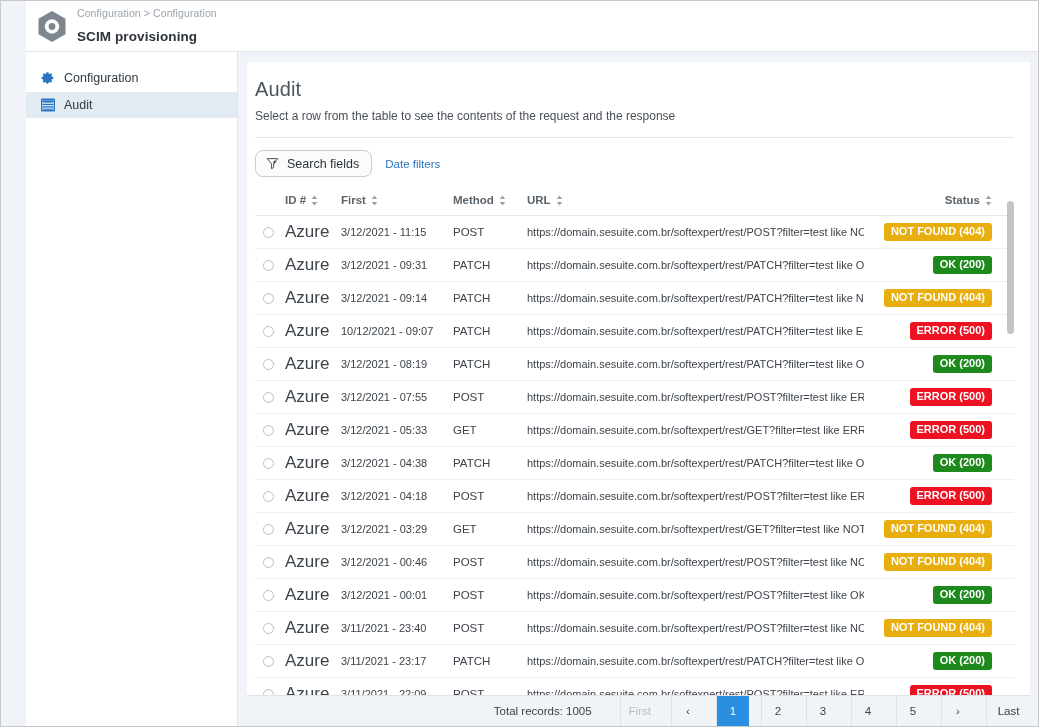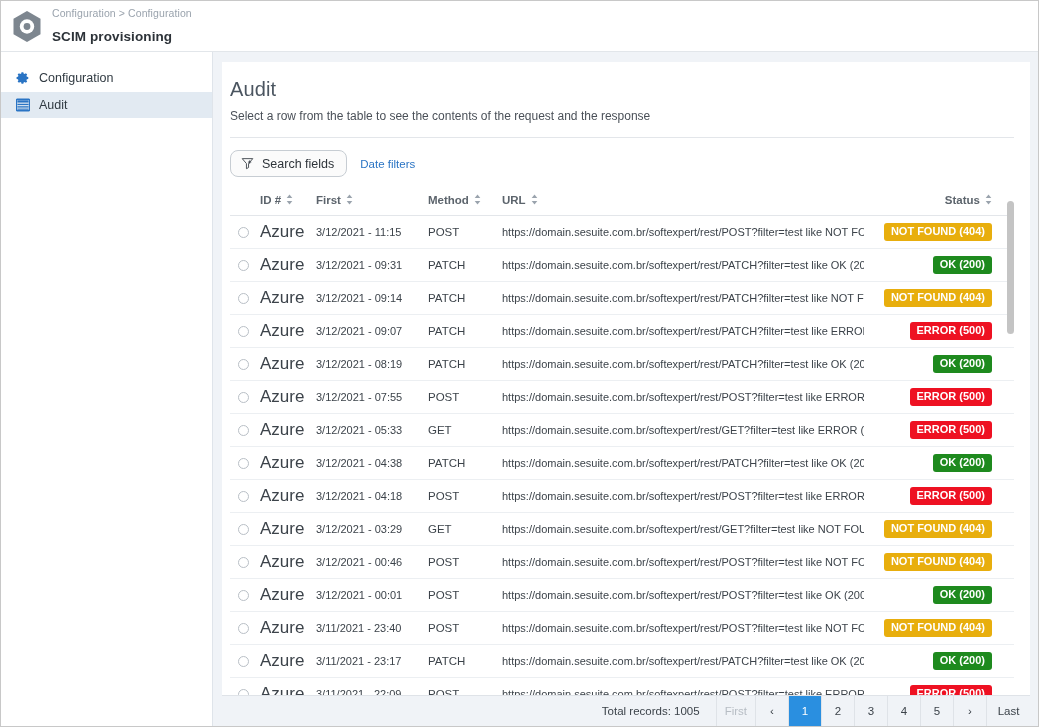--- a/index.html
+++ b/index.html
@@ -7,21 +7,21 @@
     width: 1039px; height: 727px;
     font-family: "Liberation Sans", sans-serif;
     background: #ffffff;
     overflow: hidden;
   }
   .page {
     width: 1039px; height: 727px;
     position: relative;
     background: #f0f3f7;
     border: 1px solid #c8c8c8;
-    display: flex; flex-direction: column;
+    display: flex; flex-direction: column; padding-left: 25px;
   }
 
   
   .topbar {
     height: 51px; background: #ffffff;
     border-bottom: 1px solid #e2e6ea;
     display: flex; align-items: center;
     padding-left: 11px; flex: 0 0 auto;
   }
   .logo-hex { width: 30px; height: 33px; flex: 0 0 auto; }
@@ -110,21 +110,21 @@
     margin: 17px 8px 0 8px;
     position: relative; overflow: hidden;
   }
   table { width: 100%; border-collapse: collapse; table-layout: fixed; }
   thead th {
     font-size: 11.5px; color: #5c646c; font-weight: bold;
     text-align: left; padding: 0 0 9px 0;
     border-bottom: 1px solid #e3e6ea;
     white-space: nowrap;
   }
-  .th-inner { display: inline-flex; }
+  .th-inner { display: inline-flex; align-items: center; }
   .sort-ico { margin-left: 5px; display:flex; }
 
   .col-radio  { width: 30px; }
   .col-id     { width: 56px; }
   .col-date   { width: 112px; }
   .col-method { width: 74px; }
   .col-url    { width: auto; }
   .col-status { width: 150px; }
 
   tbody td {
@@ -166,21 +166,21 @@
     position: absolute; top: 7px; left: 1px;
     width: 7px; height: 133px;
     background: #c4c4c4; border-radius: 4px;
   }
 
   
   .pager {
     flex: 0 0 auto; height: 31px;
     background: #f0f3f7;
     border-top: 1px solid #dfe3e8;
-    display: flex; align-items: stretch; justify-content: flex-end;
+    display: flex; align-items: stretch; justify-content: flex-end; gap: 12px;
   }
   .total-records {
     display: flex; align-items: center;
     font-size: 11.5px; color: #3c434a;
     padding: 0 16px;
   }
   .pg {
     min-width: 33px; padding: 0 8px;
     display: flex; align-items: center; justify-content: center;
     font-size: 11.5px; color: #3c434a;
@@ -356,21 +356,21 @@
                   <td class="cell-date">3/12/2021 - 09:14</td>
                   <td class="cell-method">PATCH</td>
                   <td class="cell-url">https://domain.sesuite.com.br/softexpert/rest/PATCH?filter=test like NOT FOUND (404)</td>
                   <td class="cell-status"><span class="badge notfound">NOT FOUND (404)</span></td>
                 </tr>
                 <tr>
                   <td>
                     <span class="radio"></span>
                   </td>
                   <td class="cell-id">Azure</td>
-                  <td class="cell-date">3/12/2021 - 09:07</td>
+                  <td class="cell-date">10/12/2021 - 09:07</td>
                   <td class="cell-method">PATCH</td>
                   <td class="cell-url">https://domain.sesuite.com.br/softexpert/rest/PATCH?filter=test like ERROR (500)</td>
                   <td class="cell-status"><span class="badge error">ERROR (500)</span></td>
                 </tr>
                 <tr>
                   <td>
                     <span class="radio"></span>
                   </td>
                   <td class="cell-id">Azure</td>
                   <td class="cell-date">3/12/2021 - 08:19</td>

